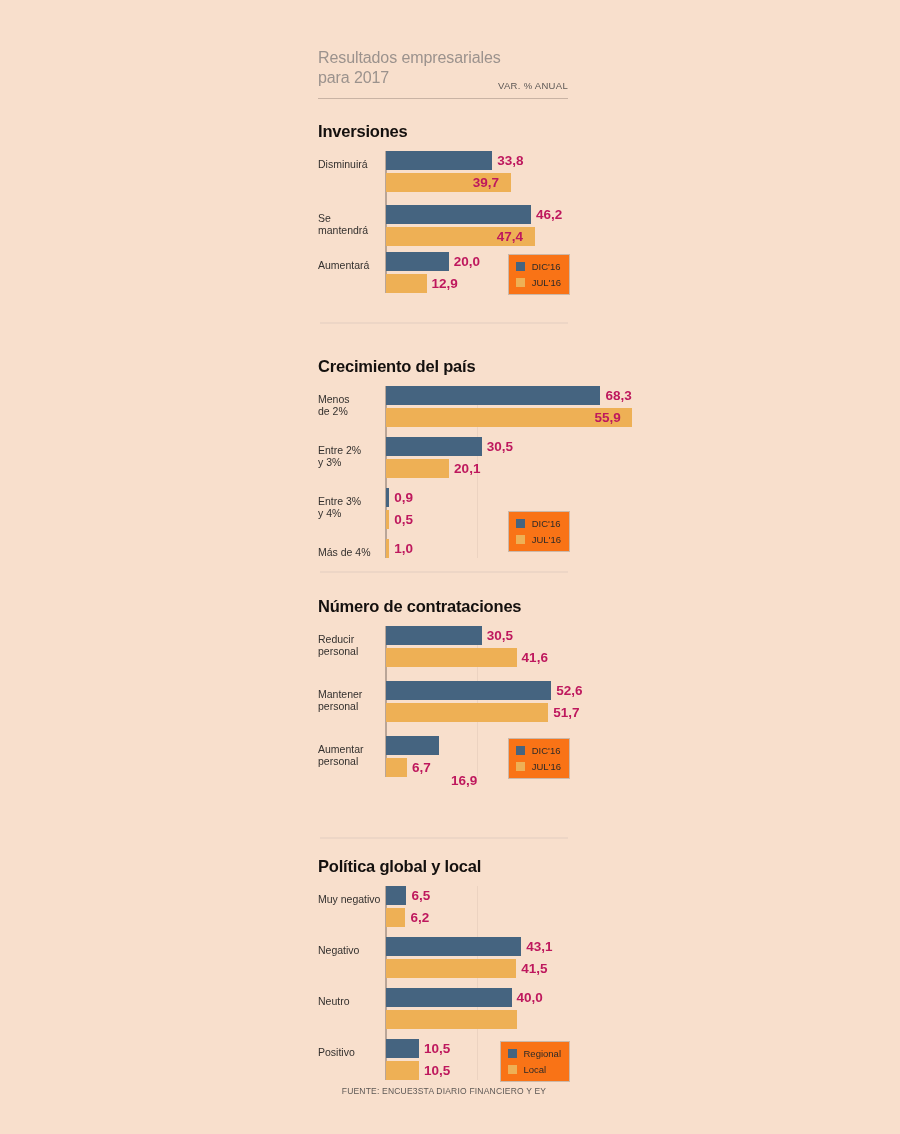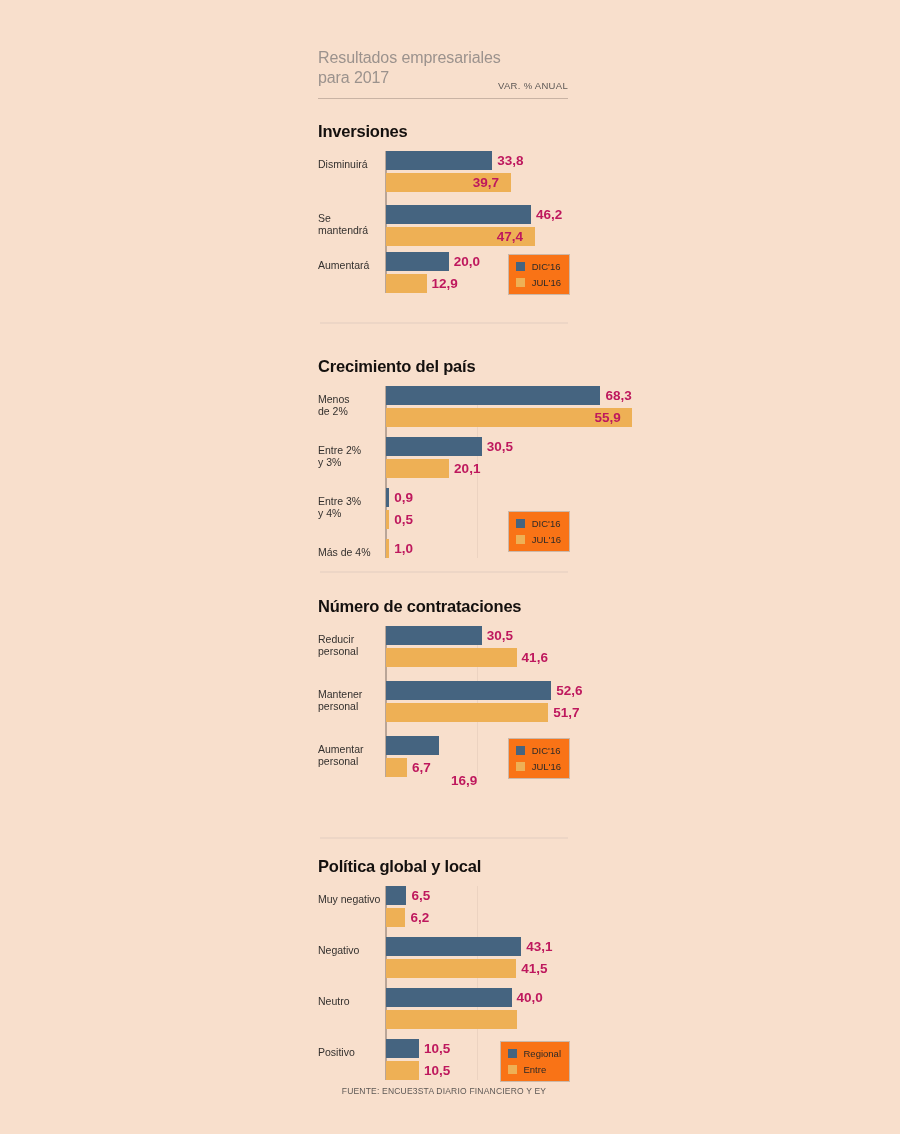--- a/index.html
+++ b/index.html
@@ -398,21 +398,21 @@
             <div class="val" style="left: 105.97px;">10,5</div>
           </div>
         </div>
         <div class="legend" style="right: 0px; bottom: -2px;">
           <div class="legend-row">
             <span class="swatch dic"></span>
             <span class="legend-label">Regional</span>
           </div>
           <div class="legend-row">
             <span class="swatch jul"></span>
-            <span class="legend-label">Entre</span>
+            <span class="legend-label">Local</span>
           </div>
         </div>
       </div>
   </div>
 
   <div class="footer">FUENTE: ENCUE3STA DIARIO FINANCIERO Y EY</div>
 
 </div>
 
 </body></html>

